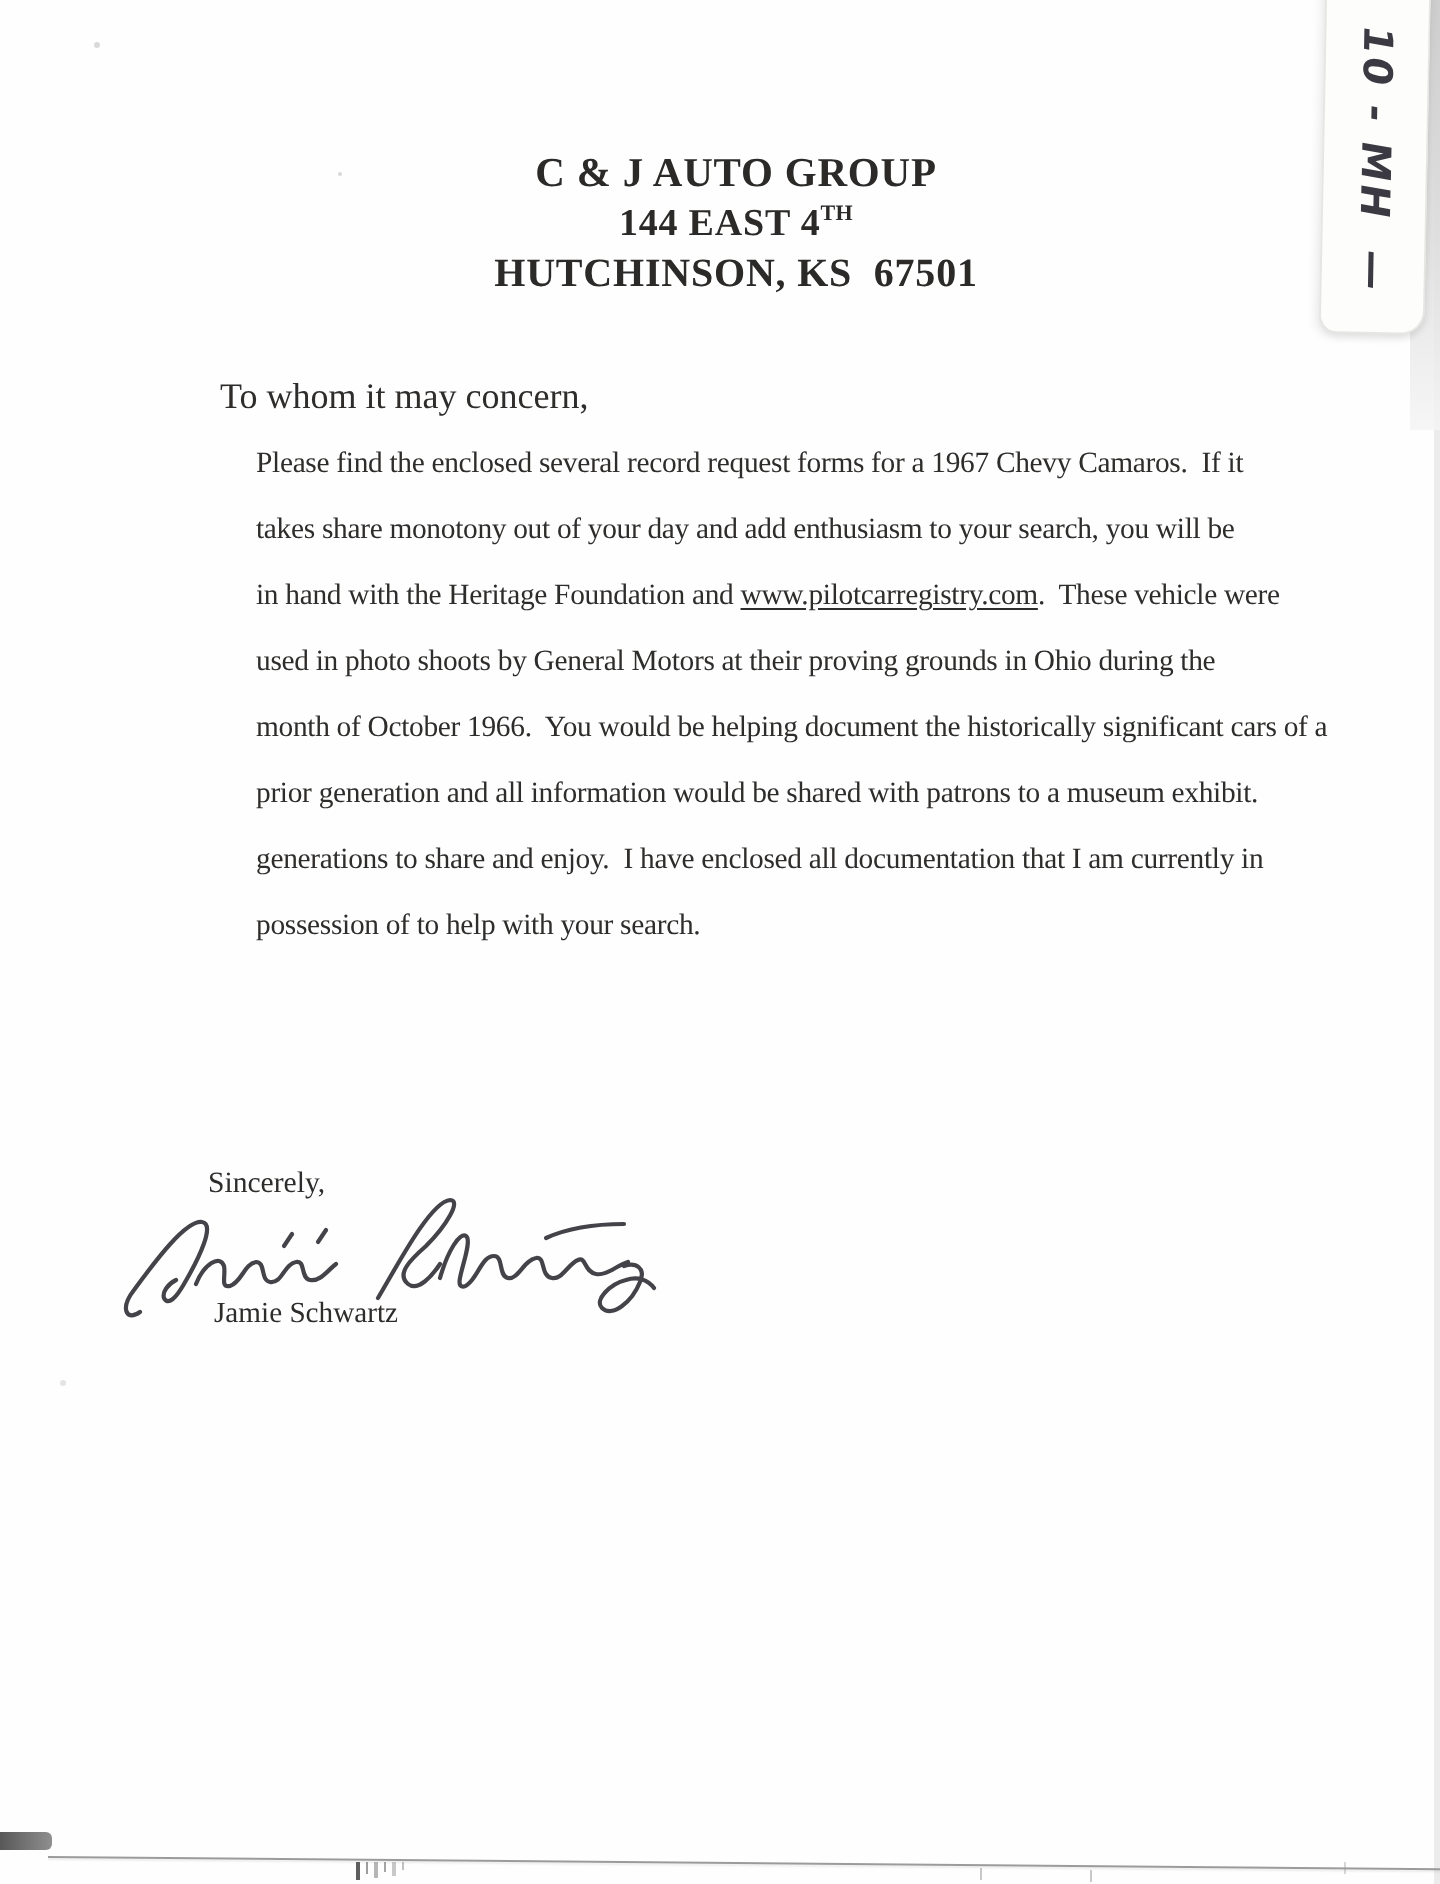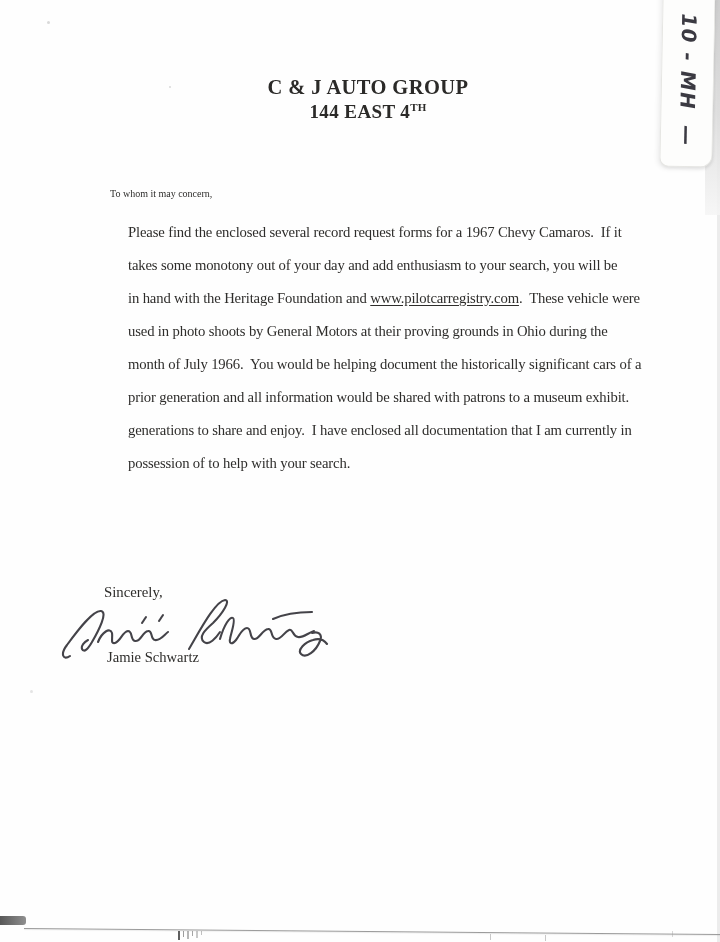--- a/index.html
+++ b/index.html
@@ -31,21 +31,21 @@
   }
   .tab-text .hand{display:inline-block;transform:skewX(-9deg);}
   
   .lh{position:absolute;left:16px;width:704px;text-align:center;
       font-weight:bold;white-space:pre;color:#2b2a28;}
   .lh1{top:76px;font-size:20.5px;letter-spacing:.4px;}
   .lh2{top:101px;font-size:19px;letter-spacing:.4px;}
   .lh2 sup{font-size:11px;vertical-align:super;letter-spacing:.2px;}
   .lh3{top:126px;font-size:20px;letter-spacing:.4px;}
   
-  .salutation{position:absolute;left:110px;top:188px;font-size:10px;white-space:pre;}
+  .salutation{position:absolute;left:110px;top:188px;font-size:18px;white-space:pre;}
   .body-text{position:absolute;left:110px;top:216px;}
   .bl{height:33px;line-height:33px;font-size:14.7px;letter-spacing:-.15px;white-space:pre;margin-left:18px;}
   .url{text-decoration:underline;text-underline-offset:2px;}
   .closing{position:absolute;left:104px;top:584px;font-size:14.8px;white-space:pre;}
   .signature-wrap{position:absolute;left:60px;top:588px;width:278px;height:78px;}
   .signature-wrap svg{width:100%;height:100%;}
   .sr{position:absolute;width:1px;height:1px;overflow:hidden;clip-path:inset(50%);white-space:nowrap;}
   .typed-name{position:absolute;left:107px;top:649px;font-size:14.6px;white-space:pre;}
   
   .corner-block{position:absolute;left:0;top:916px;width:26px;height:9px;
@@ -80,29 +80,30 @@
 
   <div class="tab">
     <div class="tab-text">
       <span class="hand">10 - MH</span>
       <span class="hand">—</span>
     </div>
   </div>
 
   <div class="lh lh1">C &amp; J AUTO GROUP</div>
   <div class="lh lh2"><span>144 EAST 4</span><sup>TH</sup></div>
+  <div class="lh lh3">HUTCHINSON, KS  67501</div>
 
   <div class="salutation">To whom it may concern,</div>
 
   <div class="body-text">
     <div class="bl">Please find the enclosed several record request forms for a 1967 Chevy Camaros.  If it</div>
-    <div class="bl">takes some monotony out of your day and add enthusiasm to your search, you will be</div>
+    <div class="bl">takes share monotony out of your day and add enthusiasm to your search, you will be</div>
     <div class="bl"><span>in hand with the Heritage Foundation and </span><span class="url">www.pilotcarregistry.com</span><span>.  These vehicle were</span></div>
     <div class="bl">used in photo shoots by General Motors at their proving grounds in Ohio during the</div>
-    <div class="bl">month of July 1966.  You would be helping document the historically significant cars of a</div>
+    <div class="bl">month of October 1966.  You would be helping document the historically significant cars of a</div>
     <div class="bl">prior generation and all information would be shared with patrons to a museum exhibit.</div>
     <div class="bl">generations to share and enjoy.  I have enclosed all documentation that I am currently in</div>
     <div class="bl">possession of to help with your search.</div>
   </div>
 
   <div class="closing">Sincerely,</div>
 
   <div class="signature-wrap">
     <span class="sr">Jamie Schwartz</span>
     <svg viewBox="0 0 278 78" fill="none" stroke="#35343a" stroke-width="2.1" stroke-linecap="round" stroke-linejoin="round" opacity="0.92">

